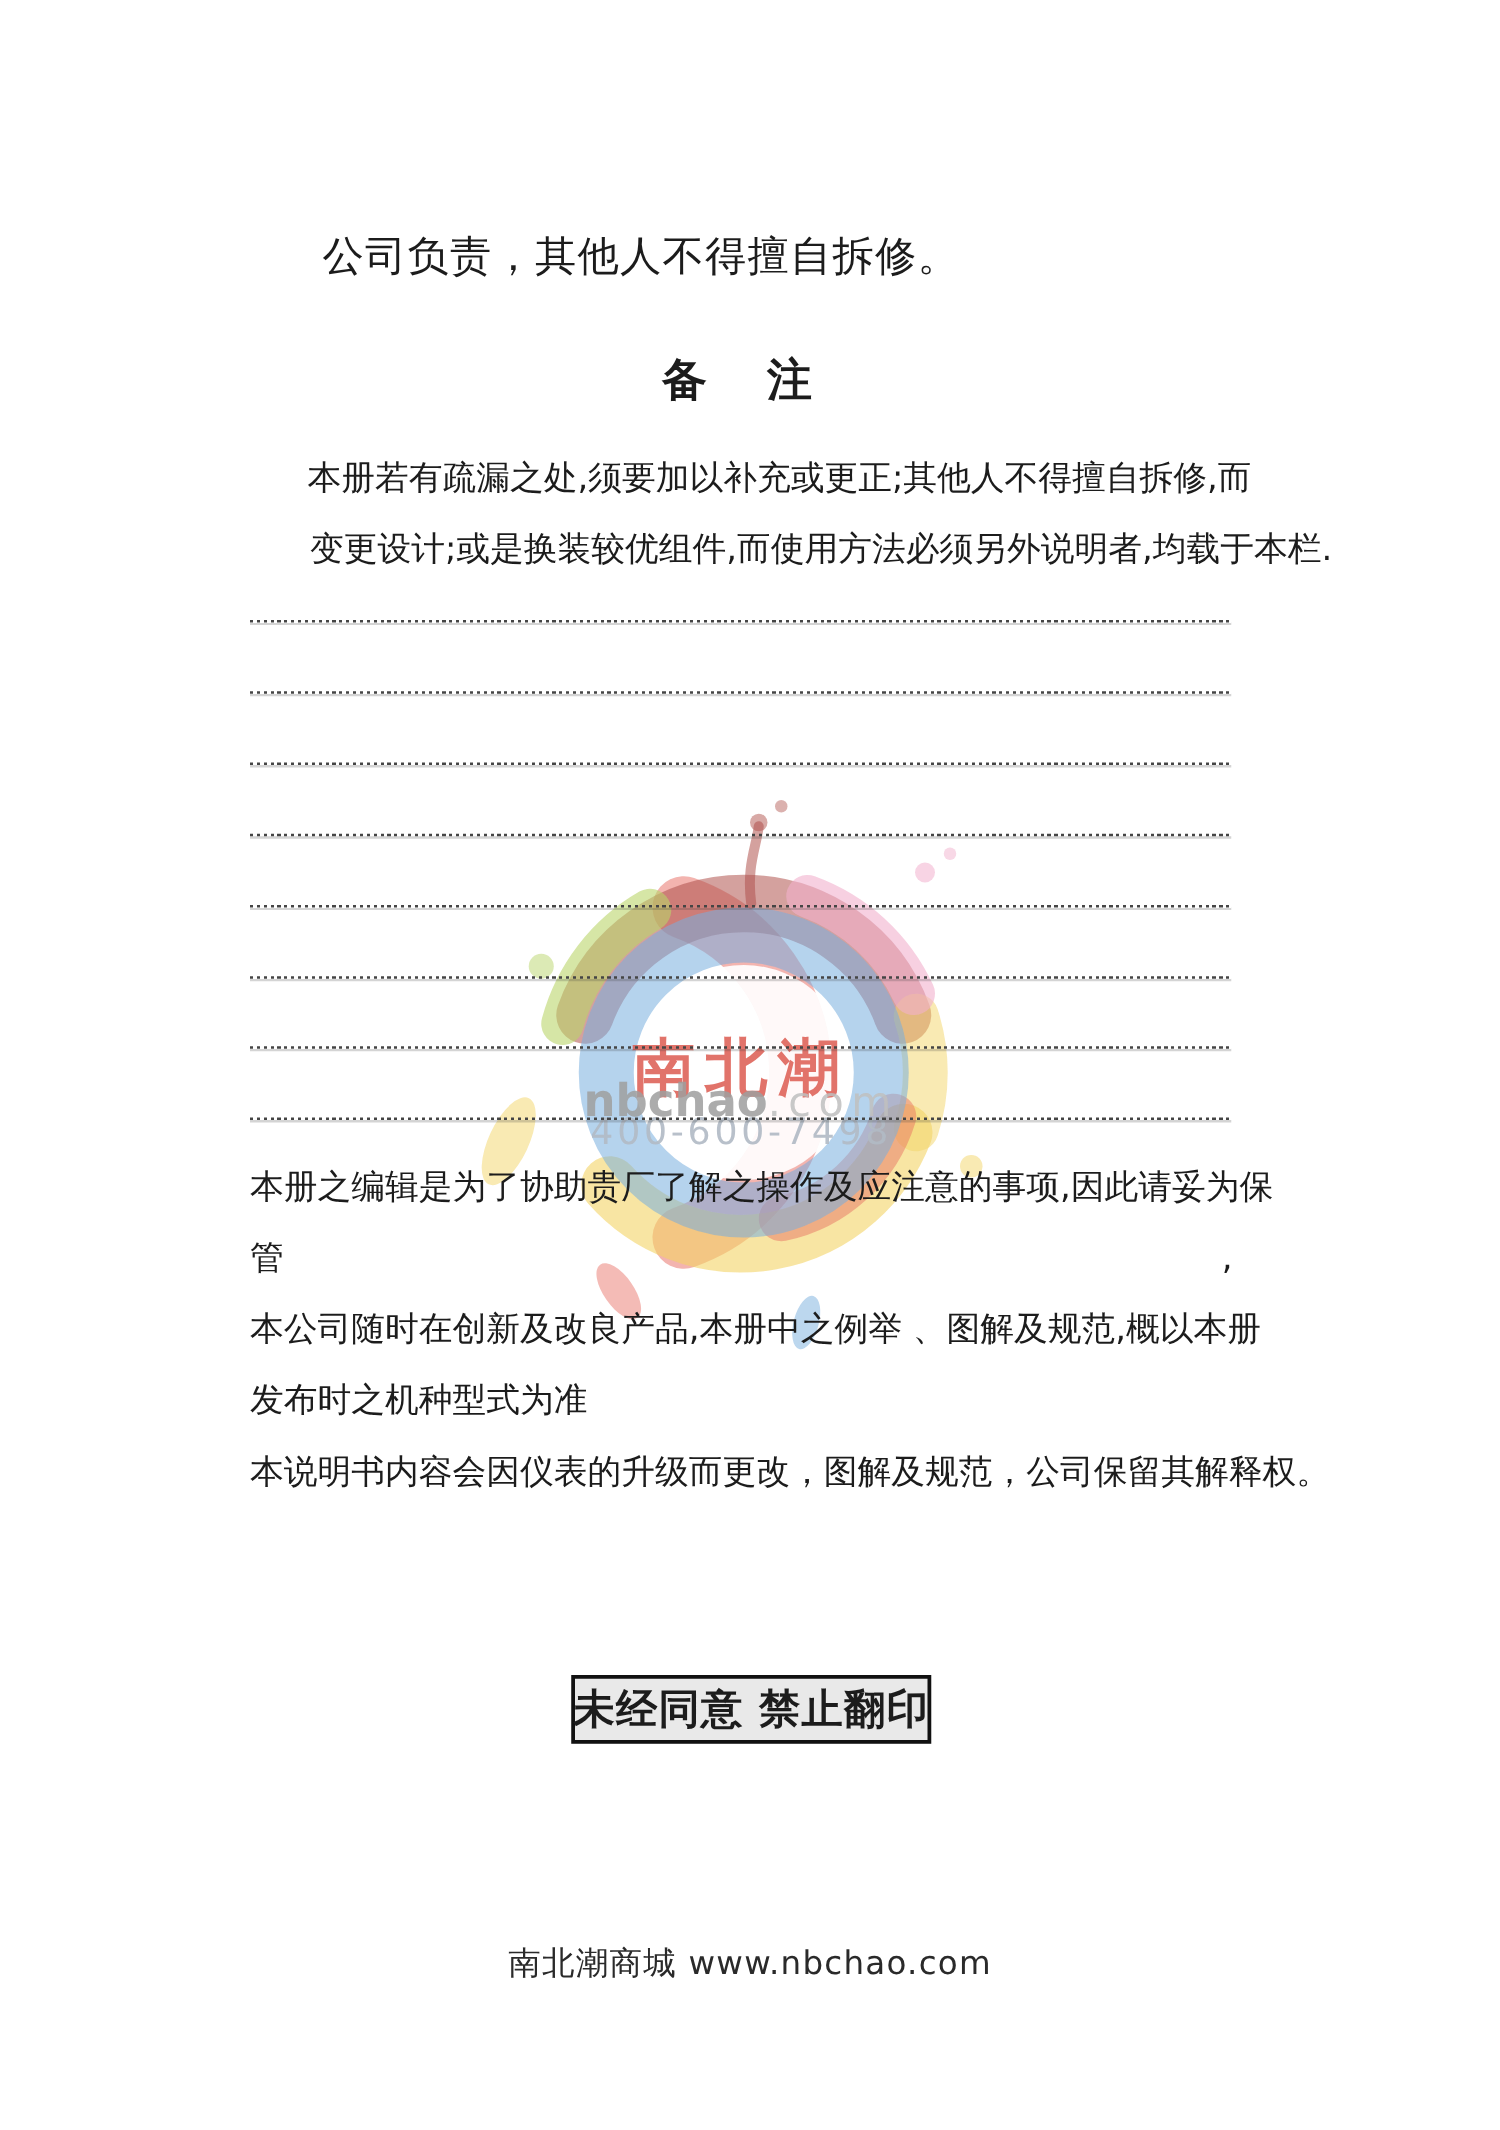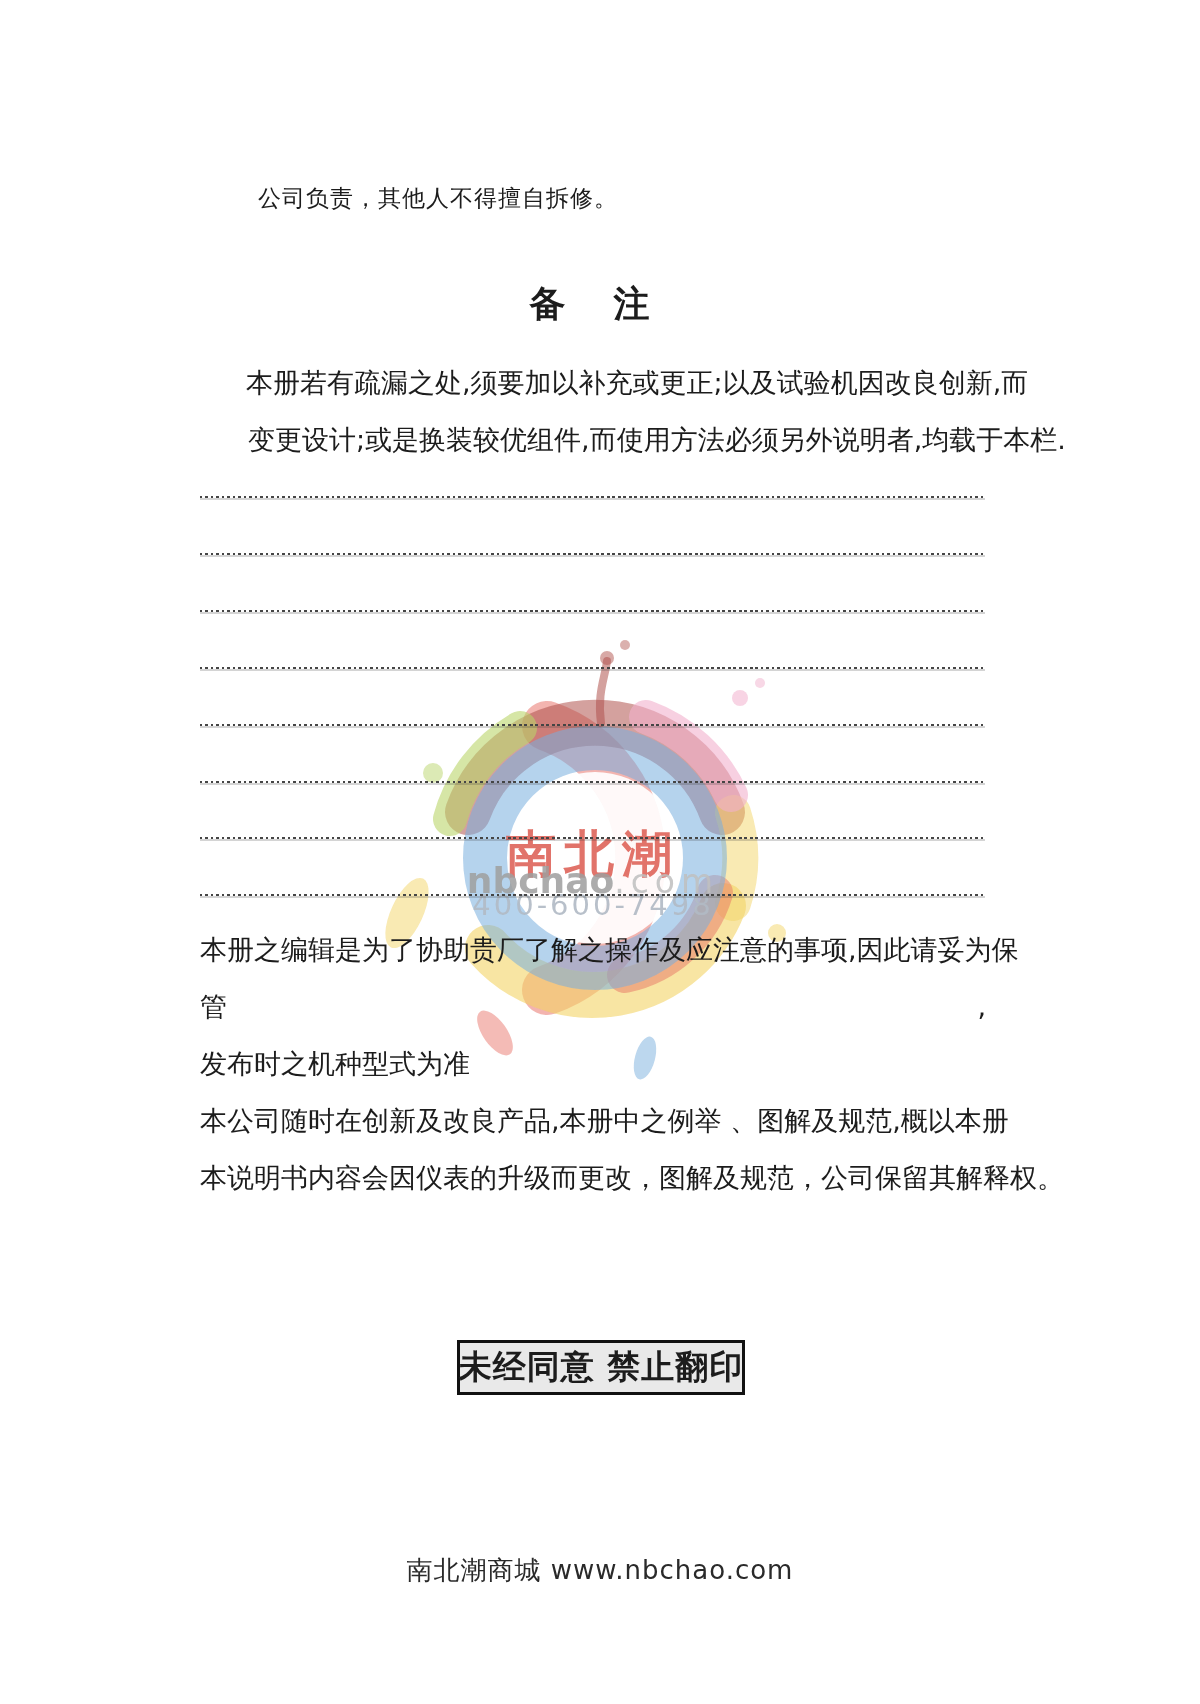--- a/index.html
+++ b/index.html
@@ -3,21 +3,21 @@
 <meta charset="utf-8">
 <style>
   html,body{margin:0;padding:0;}
   body{
     width:1200px;height:1704px;position:relative;background:#ffffff;
     font-family:"DejaVu Sans","Liberation Sans",sans-serif;
     color:#1c1c1c;overflow:hidden;
   }
   .abs{position:absolute;}
   
-  .top-note{left:258px;top:183px;font-size:23px;letter-spacing:1px;z-index:3;}
+  .top-note{left:258px;top:183px;font-size:33px;letter-spacing:1px;z-index:3;}
   
   .heading{left:200px;top:280px;width:785px;text-align:center;font-size:36px;
     font-weight:bold;letter-spacing:6px;z-index:3;}
   
   .intro{left:200px;top:354px;width:790px;font-size:27px;line-height:57px;z-index:3;}
   .intro .l1{padding-left:46px;white-space:nowrap;}
   .intro .l2{white-space:nowrap;margin-left:48px;}
   
   .rules{left:0;top:0;width:1200px;height:1704px;z-index:2;pointer-events:none;}
   .rule{position:absolute;left:200px;width:785px;height:2px;
@@ -38,21 +38,21 @@
     color:#2a2a2a;letter-spacing:1px;z-index:3;}
 </style>
 </head>
 <body>
 
 <div class="abs top-note">公司负责，其他人不得擅自拆修。</div>
 
 <div class="abs heading">备　注</div>
 
 <div class="abs intro">
-  <div class="l1">本册若有疏漏之处,须要加以补充或更正;以及试验机因改良创新,而</div>
+  <div class="l1">本册若有疏漏之处,须要加以补充或更正;其他人不得擅自拆修,而</div>
   <div class="l2">变更设计;或是换装较优组件,而使用方法必须另外说明者,均载于本栏.</div>
 </div>
 
 <div class="abs rules">
     <div class="rule" style="top: 496px;"></div>
     <div class="rule" style="top: 552.9px;"></div>
     <div class="rule" style="top: 609.8px;"></div>
     <div class="rule" style="top: 666.7px;"></div>
     <div class="rule" style="top: 723.6px;"></div>
     <div class="rule" style="top: 780.5px;"></div>
@@ -90,22 +90,22 @@
   </text>
   <text x="248" y="312" text-anchor="middle" font-size="29" letter-spacing="3" fill="#a9b3bf" opacity="0.9">400-600-7498</text>
 </svg>
 
 <div class="abs body-par">
   <div class="row">本册之编辑是为了协助贵厂了解之操作及应注意的事项,因此请妥为保</div>
   <div class="row split">
     <span>管</span>
     <span>,</span>
   </div>
+  <div class="row">本公司随时在创新及改良产品,本册中之例举 、图解及规范,概以本册</div>
   <div class="row">发布时之机种型式为准</div>
-  <div class="row">本公司随时在创新及改良产品,本册中之例举 、图解及规范,概以本册</div>
   <div class="row">本说明书内容会因仪表的升级而更改，图解及规范，公司保留其解释权。</div>
 </div>
 
 <div class="abs stamp">
   <span>未经同意  禁止翻印</span>
 </div>
 
 <div class="abs footer">南北潮商城  www.nbchao.com</div>
 
 </body></html>

